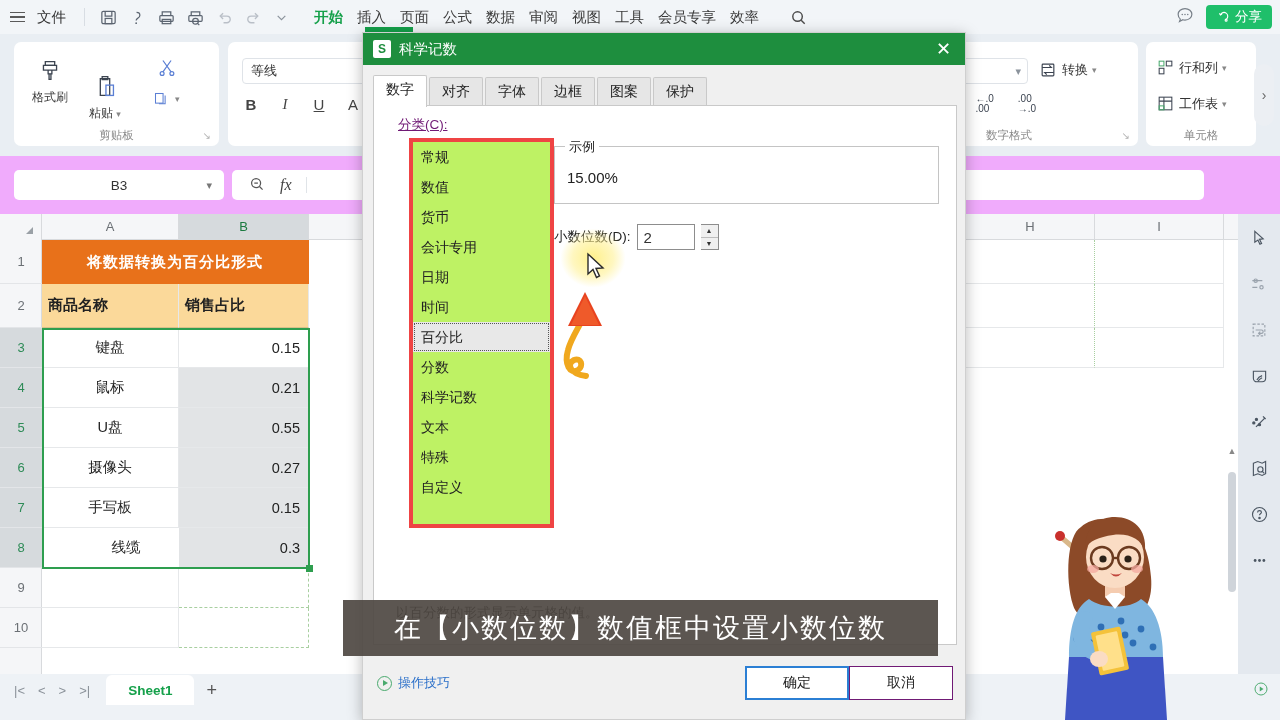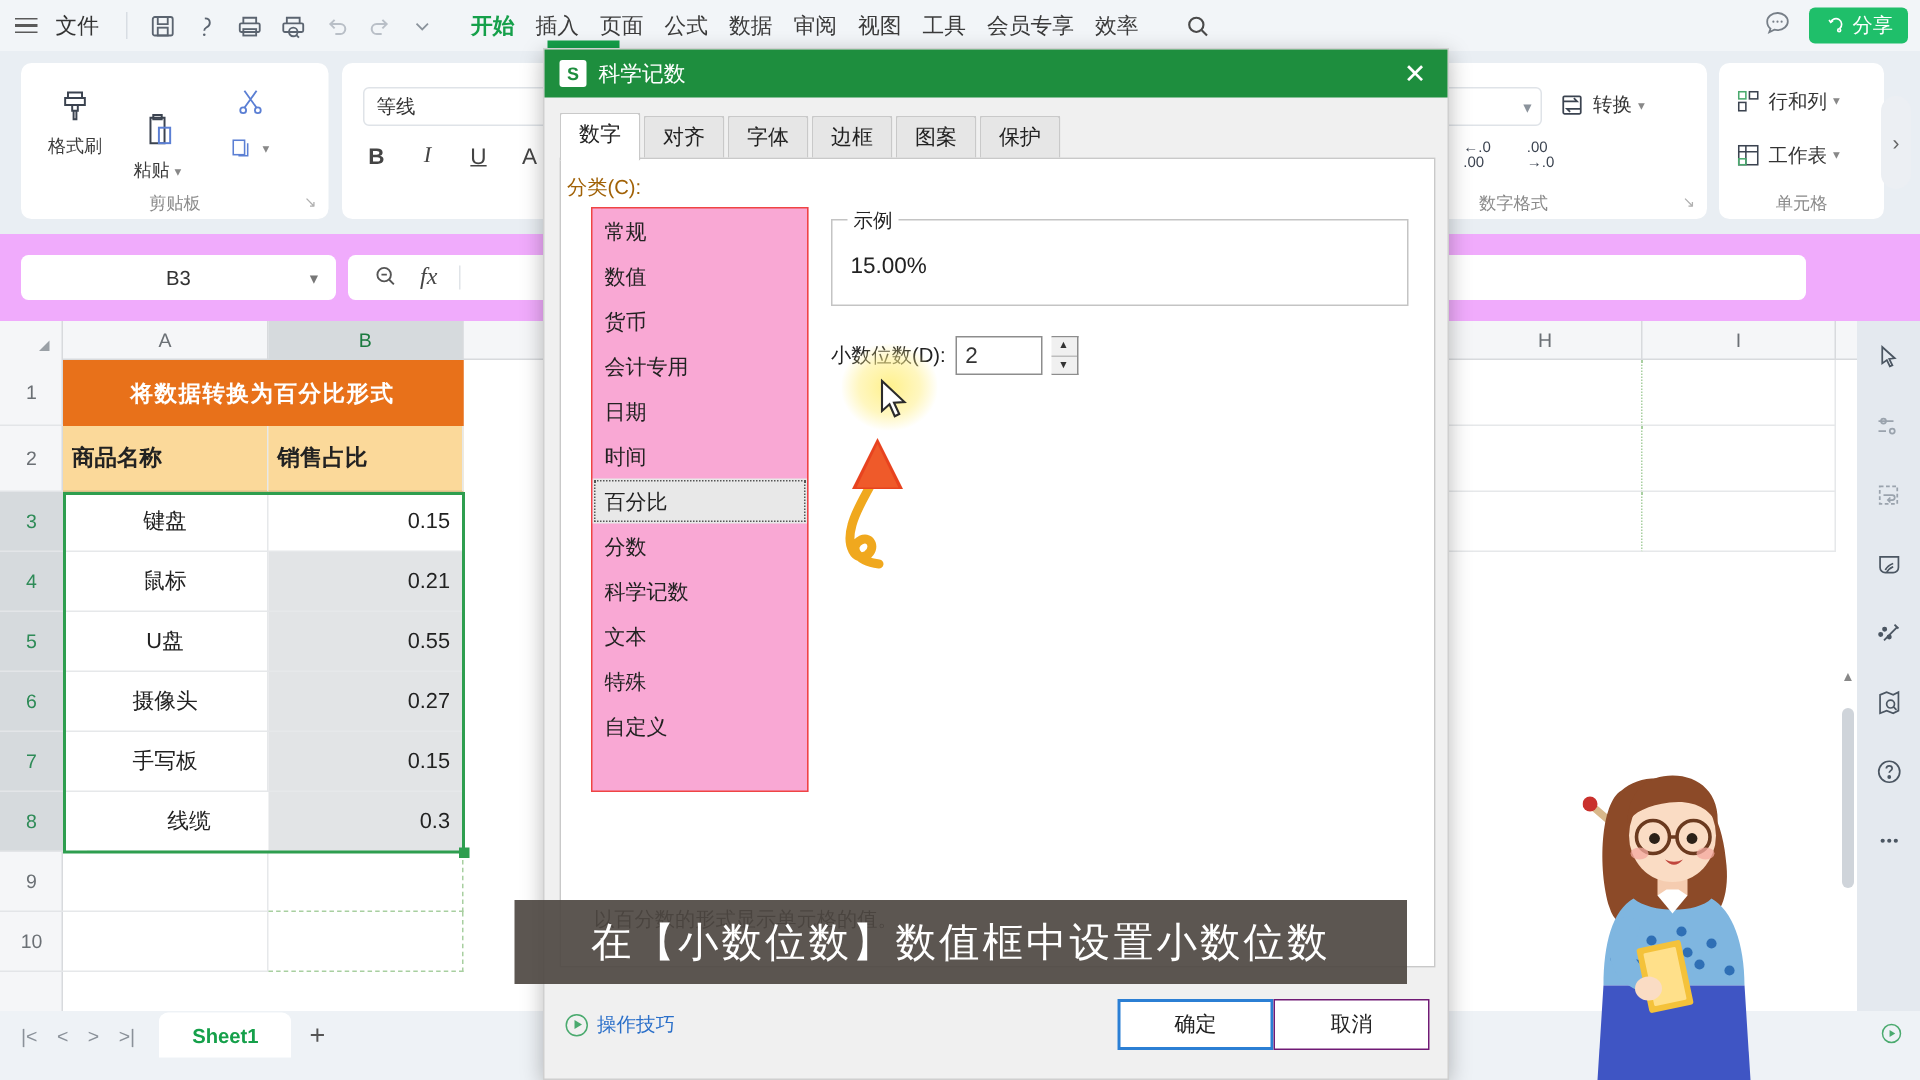--- a/index.html
+++ b/index.html
@@ -229,24 +229,24 @@
   .dtab {
     background: #e6e6e6; border: 1px solid #c9c9c9; border-bottom: none;
     padding: 5px 12px 6px; font-size: 14px; color: #222; border-radius: 2px 2px 0 0;
   }
   .dtab.active { background: #fff; padding-bottom: 8px; position: relative; z-index: 2; }
 
   .dlg-body {
     position: absolute; left: 10px; top: 72px; width: 584px; height: 540px;
     background: #fff; border: 1px solid #c9c9c9;
   }
-  .lbl-cat { position: absolute; left: 4px; top: 10px; font-size: 13.5px; color: #a16207; }
+  .lbl-cat { position: absolute; left: 24px; top: 10px; font-size: 13.5px; color: #701a75; text-decoration: underline; }
   .catlist {
-    position: absolute; left: 20px; top: 32px; width: 145px; height: 390px;
-    background: #f9a8d4; border: 1px solid #ef4444; overflow: hidden;
+    position: absolute; left: 35px; top: 32px; width: 145px; height: 390px;
+    background: #bef264; border: 4px solid #ef4444; overflow: hidden;
   }
   .catitem { height: 30px; line-height: 30px; padding-left: 8px; font-size: 14px; color: #222; }
   .catitem.sel { background: #e8e8e8; outline: 1px dotted #555; outline-offset: -2px; }
 
   .fieldset {
     position: absolute; left: 180px; top: 40px; width: 385px; height: 58px;
     border: 1px solid #c4c4c4;
   }
   .fs-legend { position: absolute; left: 10px; top: -9px; background: #fff; padding: 0 4px; font-size: 13px; color: #222; }
   .fs-val { position: absolute; left: 12px; top: 22px; font-size: 15px; color: #222; }

